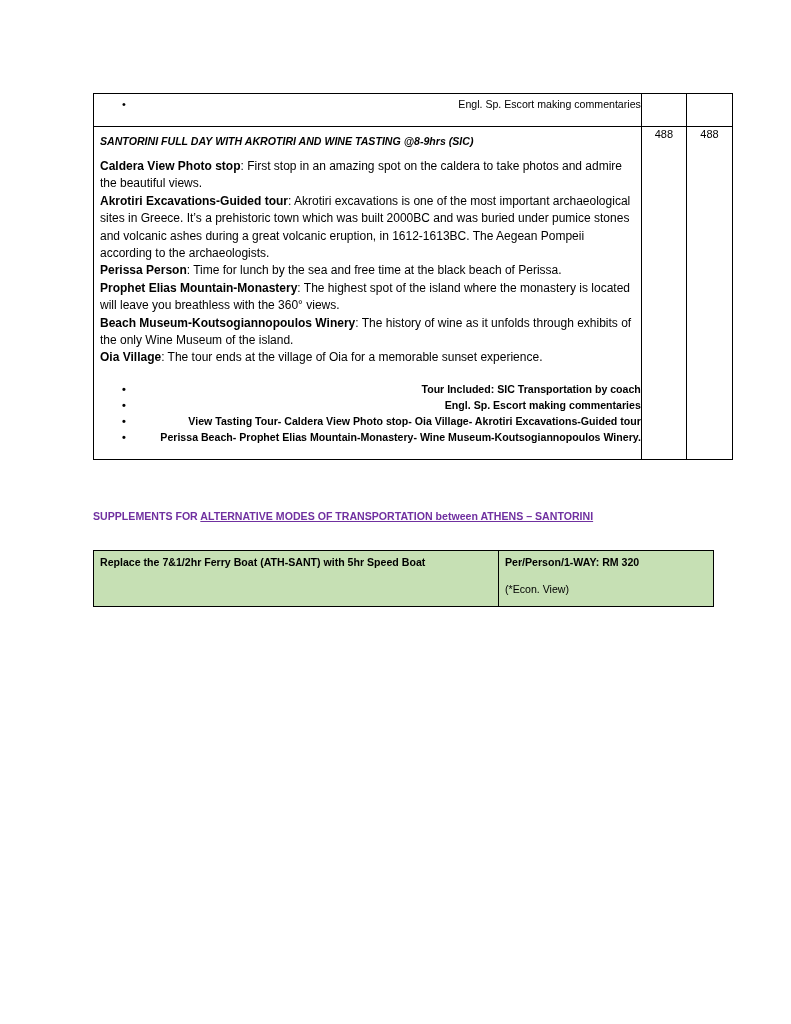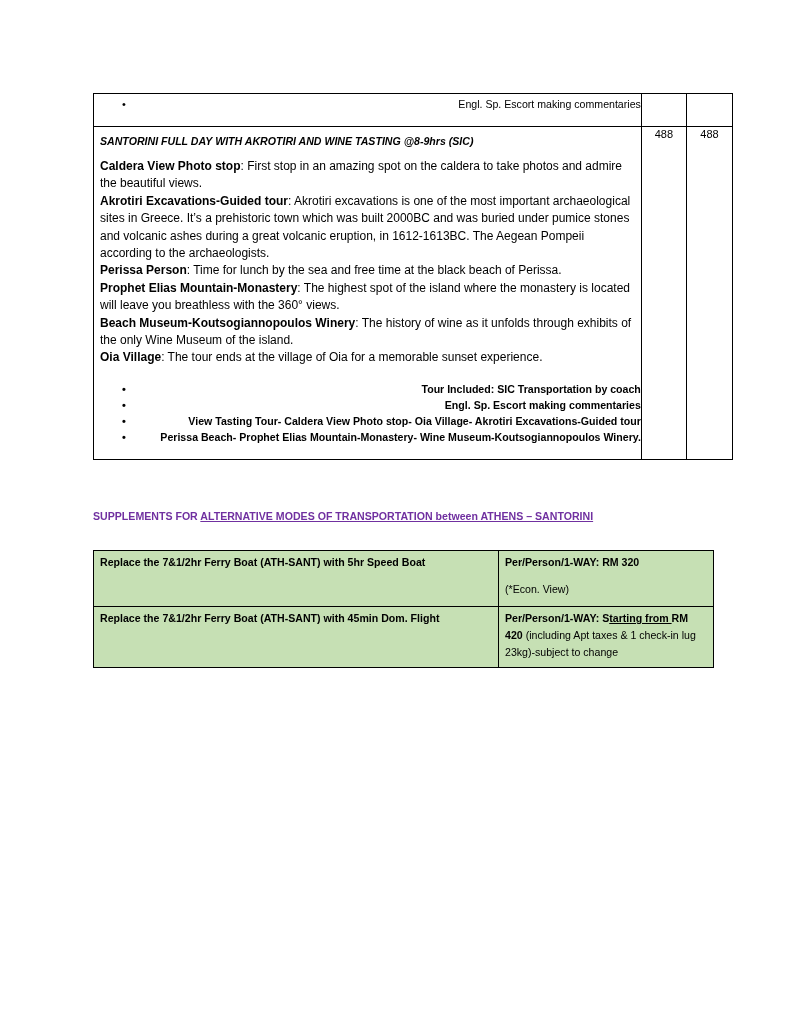--- a/index.html
+++ b/index.html
@@ -112,18 +112,14 @@
     </colgroup>
   <tbody>
       <tr>
     <td class="c1" style="height:46px">Replace the 7&amp;1/2hr Ferry Boat (ATH-SANT) with 5hr Speed Boat</td>
     <td class="c2">
       <span class="b">Per/Person/1-WAY: RM 320</span>
       <span class="gap"></span>
       <span>(*Econ. View)</span>
     </td>
   </tr>
-  <tr>
-    <td class="c1">Replace the 7&amp;1/2hr Ferry Boat (ATH-SANT) with 45min Dom. Flight</td>
-    <td class="c2"><span class="b">Per/Person/1-WAY: S</span><span class="bu">tarting from </span><span class="b">RM 420</span><span> (including Apt taxes &amp; 1 check-in lug 23kg)-subject to change</span></td>
-  </tr>
 </tbody>
   </table>
 
 </body></html>

